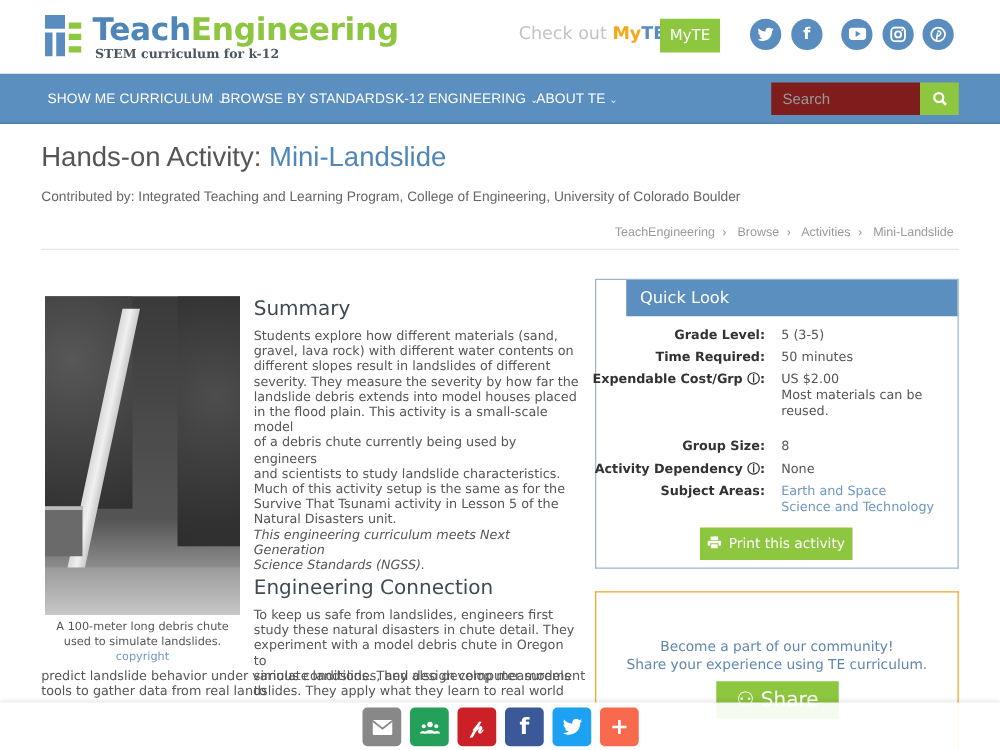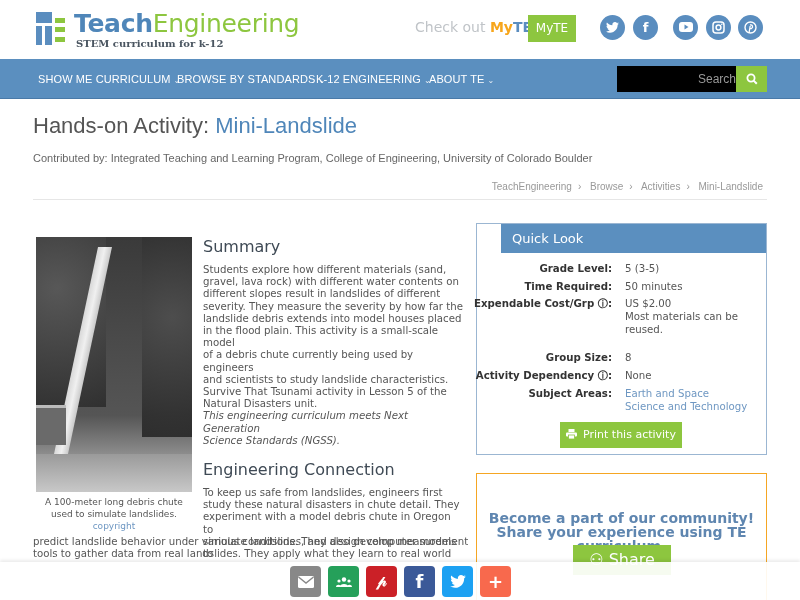--- a/index.html
+++ b/index.html
@@ -12,34 +12,34 @@
   .logo-mark { position: relative; width: 36px; height: 34px; }
   .logo-mark .b1 { position: absolute; left: 0; top: 1px; width: 16px; height: 11px; background: #5a8dbf; }
   .logo-mark .b2 { position: absolute; left: 0; top: 15px; width: 6px; height: 19px; background: #5a8dbf; }
   .logo-mark .b3 { position: absolute; left: 9px; top: 15px; width: 7px; height: 19px; background: #5a8dbf; }
   .logo-mark .g1 { position: absolute; left: 19px; top: 7px; width: 10px; height: 5px; background: #8dc63f; }
   .logo-mark .g2 { position: absolute; left: 19px; top: 16px; width: 10px; height: 5px; background: #8dc63f; }
   .logo-mark .g3 { position: absolute; left: 19px; top: 26px; width: 10px; height: 5px; background: #8dc63f; }
   .logo-text { margin-left: 2px; }
   .logo-title { font-family: "DejaVu Sans", sans-serif; font-size: 25px; line-height: 26px; letter-spacing: -0.3px; }
   .logo-title .teach { color: #4f86b9; font-weight: bold; }
-  .logo-title .eng { color: #8dc63f; }
+  .logo-title .eng { color: #8dc63f; font-weight: bold; }
   .logo-sub { font-family: "DejaVu Serif", serif; font-size: 10px; color: #4a5560; font-weight: bold; margin-top: 1px; margin-left: 2px; }
 
   .check-out { position: absolute; left: 415px; top: 19px; font-size: 14px; color: #c0c4c8; }
   .check-out .my { color: #f7a61c; font-weight: bold; }
   .check-out .te { color: #5a8dbf; font-weight: bold; }
   .myte-btn { position: absolute; left: 528px; top: 15px; width: 48px; height: 27px; background: #8dc63f; color: #fff; font-size: 12px; text-align: center; line-height: 27px; }
   .social { position: absolute; top: 15px; width: 25px; height: 25px; border-radius: 50%; background: #5a8dbf; color: #fff; text-align: center; line-height: 25px; font-size: 13px; font-weight: bold; }
 
   
   .nav { position: absolute; left: 0; top: 59px; width: 800px; height: 40px; background: #5b8fbf; border-bottom: 1px solid #4a7aa8; }
   .nav-item { position: absolute; top: 14px; color: #fff; font-family: "Liberation Sans", sans-serif; font-size: 11px; letter-spacing: 0.1px; }
   .nav-item .chev { font-size: 8px; margin-left: 3px; opacity: 0.85; }
-  .search-input { position: absolute; left: 617px; top: 66px; width: 119px; height: 26px; border: none; background: #000000; padding-left: 9px; font-family: "Liberation Sans", sans-serif; font-size: 12px; color: #999; text-align: right; }
+  .search-input { position: absolute; left: 617px; top: 66px; width: 119px; height: 26px; border: none; background: #7f1d1d; padding-left: 9px; font-family: "Liberation Sans", sans-serif; font-size: 12px; color: #999; }
   .search-input::placeholder { color: #999; }
   .search-btn { position: absolute; left: 736px; top: 66px; width: 31px; height: 26px; background: #8dc63f; }
 
   
   .page-title { position: absolute; left: 33px; top: 113px; font-family: Liberation Sans, sans-serif; font-size: 22px; color: #555; }
   .page-title .accent { color: #4f86b9; }
   .contrib { position: absolute; left: 33px; top: 152px; font-family: "Liberation Sans", sans-serif; font-size: 11px; color: #666; }
   .breadcrumb { position: absolute; right: 37px; top: 181px; font-family: "Liberation Sans", sans-serif; font-size: 10px; color: #999; }
   .breadcrumb .sep { margin: 0 6px; }
   .divider { position: absolute; left: 33px; top: 199px; width: 734px; height: 1px; background: #e6e6e6; }
@@ -65,21 +65,21 @@
   .ql-row { position: absolute; left: 0; width: 291px; font-size: 10.2px; line-height: 13px; }
   .ql-label { position: absolute; right: 156px; font-weight: bold; color: #333; text-align: left; white-space: nowrap; }
   .ql-val { position: absolute; left: 148px; width: 135px; color: #555; }
   .ql-val.link { color: #6e97c2; }
   .print-btn { position: absolute; left: 560px; top: 422px; width: 122px; height: 26px; background: #8dc63f; color: #fff; font-size: 11px; line-height: 26px; text-align: center; }
 
   
   .edu { position: absolute; left: 476px; top: 473px; width: 291px; height: 127px; border: 1px solid #f5a623; border-bottom: none; }
   .edu-head { height: 29px; background: #f5a623; color: #fff; font-size: 12.5px; line-height: 29px; padding-left: 11px; }
   .edu-head .new { color: #c0392b; font-weight: bold; }
-  .edu-text { position: absolute; left: 0; top: 37px; width: 289px; text-align: center; font-size: 14px; line-height: 14px; color: #5f86b0; font-weight: bold; }
+  .edu-text { position: absolute; left: 0; top: 37px; width: 289px; text-align: center; font-size: 11px; line-height: 14px; color: #5f86b0; font-weight: normal; }
   .share-btn { position: absolute; left: 96px; top: 71px; width: 98px; height: 30px; background: #8dc63f; color: #fff; font-size: 16px; line-height: 30px; text-align: center; }
 
   
   .share-bar { position: absolute; left: 0; top: 562px; width: 800px; height: 38px; background: rgba(255,255,255,0.92); box-shadow: 0 -2px 3px rgba(0,0,0,0.08); }
   .sb { position: absolute; top: 566px; width: 31px; height: 31px; border-radius: 4px; color: #fff; text-align: center; line-height: 31px; font-size: 15px; font-weight: bold; }
 </style>
 </head>
 <body>
 
 <div class="top-header">
@@ -167,20 +167,21 @@
 <div class="h2" style="left:203px;top:237px">Summary</div>
 <div class="body-text" style="left:203px;top:264px;width:260px">
   <div>Students explore how different materials (sand,</div>
   <div>gravel, lava rock) with different water contents on</div>
   <div>different slopes result in landslides of different</div>
   <div>severity. They measure the severity by how far the</div>
   <div>landslide debris extends into model houses placed</div>
   <div>in the flood plain. This activity is a small-scale model</div>
   <div>of a debris chute currently being used by engineers</div>
   <div>and scientists to study landslide characteristics.</div>
+  <div>Much of this activity setup is the same as for the</div>
   <div>Survive That Tsunami activity in Lesson 5 of the</div>
   <div>Natural Disasters unit.</div>
   <div><em>This engineering curriculum meets Next Generation</em></div>
   <div><em>Science Standards (NGSS).</em></div>
 </div>
 
 <div class="h2" style="left:203px;top:460px">Engineering Connection</div>
 <div class="body-text" style="left:203px;top:487px;width:260px">
   <div>To keep us safe from landslides, engineers first</div>
   <div>study these natural disasters in chute detail. They</div>

